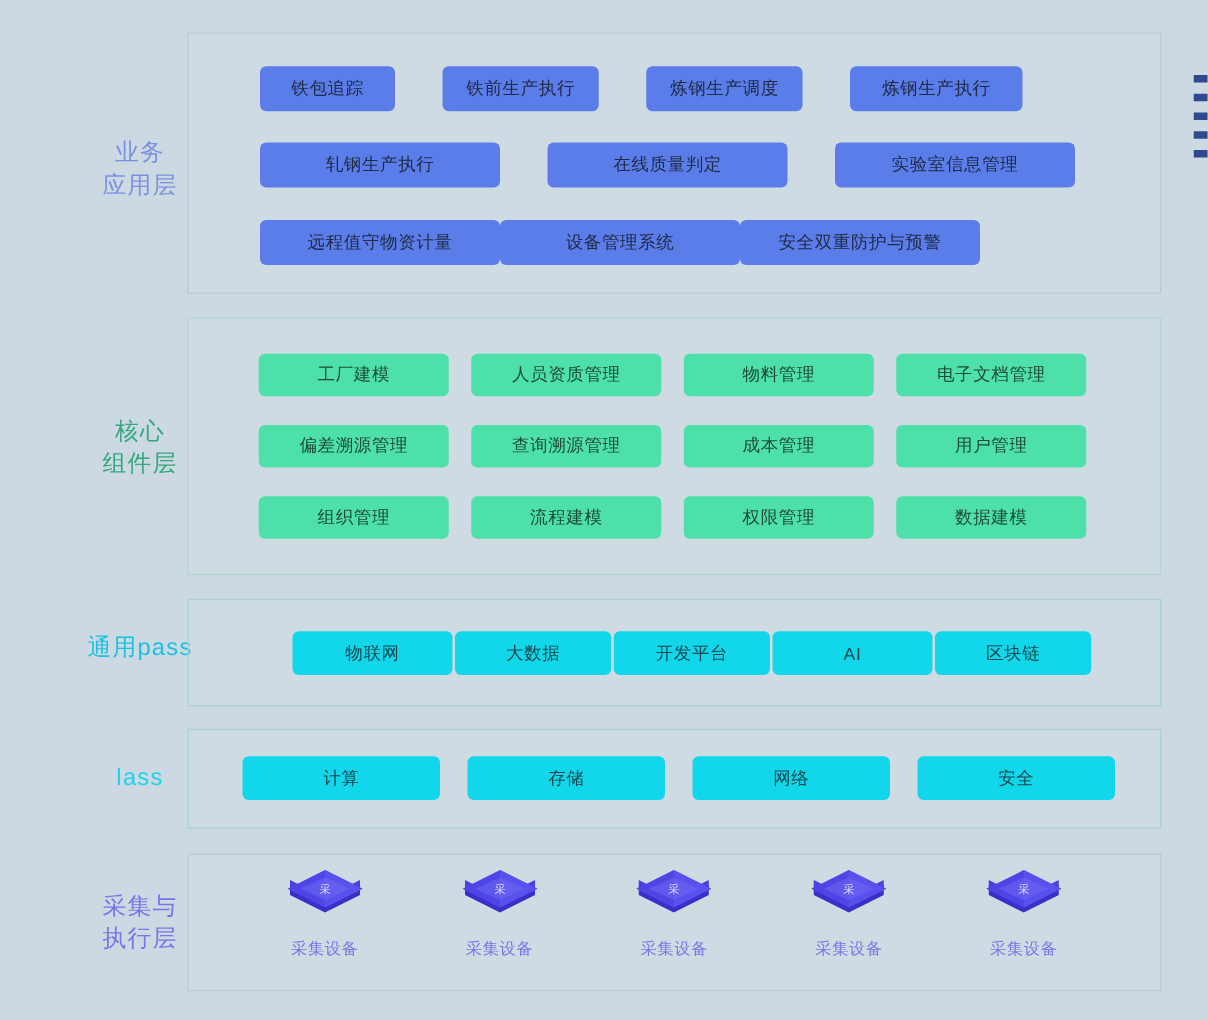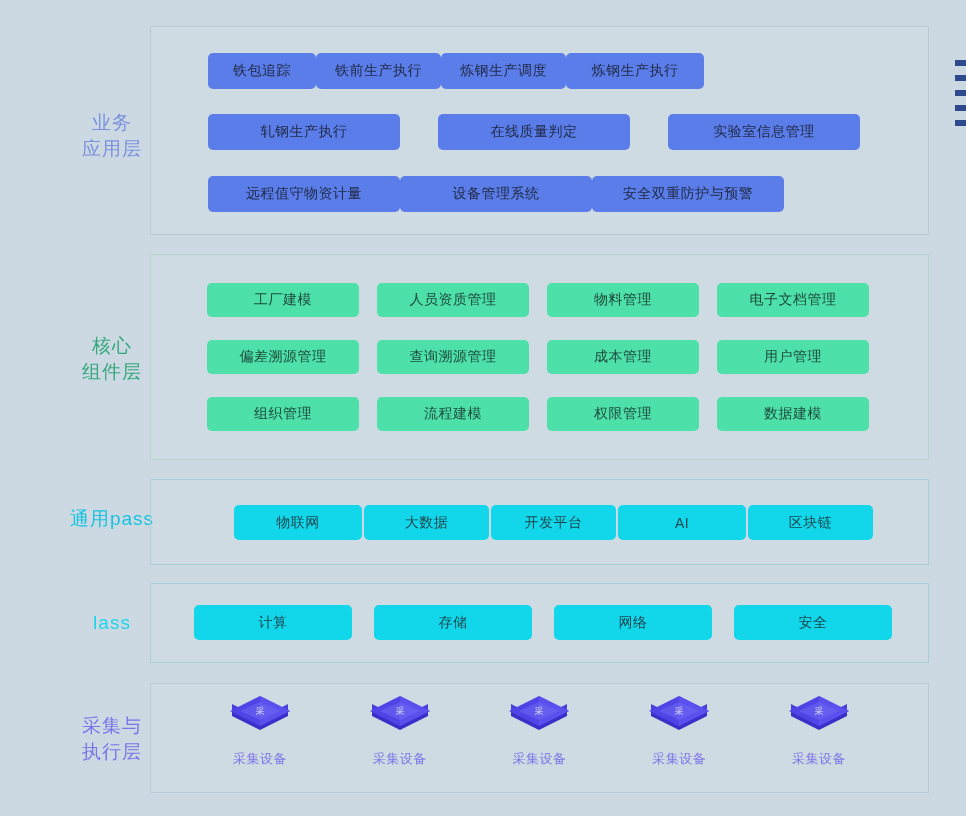--- a/index.html
+++ b/index.html
@@ -179,21 +179,21 @@
 </style>
 </head>
 <body>
 
 <div class="canvas">
 
   <div class="layer-label" id="business-label">业务
 应用层</div>
   <div class="layer-box" id="business-box"></div>
 
-  <div class="row biz-row" style="top:53px; left:208px; ">
+  <div class="row biz-row" style="top:53px; left:208px; gap:38px;">
     <div class="chip blue" style="width:108px;">铁包追踪</div>
     <div class="chip blue" style="width:125px;">铁前生产执行</div>
     <div class="chip blue" style="width:125px;">炼钢生产调度</div>
     <div class="chip blue" style="width:138px;">炼钢生产执行</div>
   </div>
 
   <div class="row biz-row" style="top:114px; left:208px; gap:38px;">
     <div class="chip blue" style="width:192px;">轧钢生产执行</div>
     <div class="chip blue" style="width:192px;">在线质量判定</div>
     <div class="chip blue" style="width:192px;">实验室信息管理</div>

